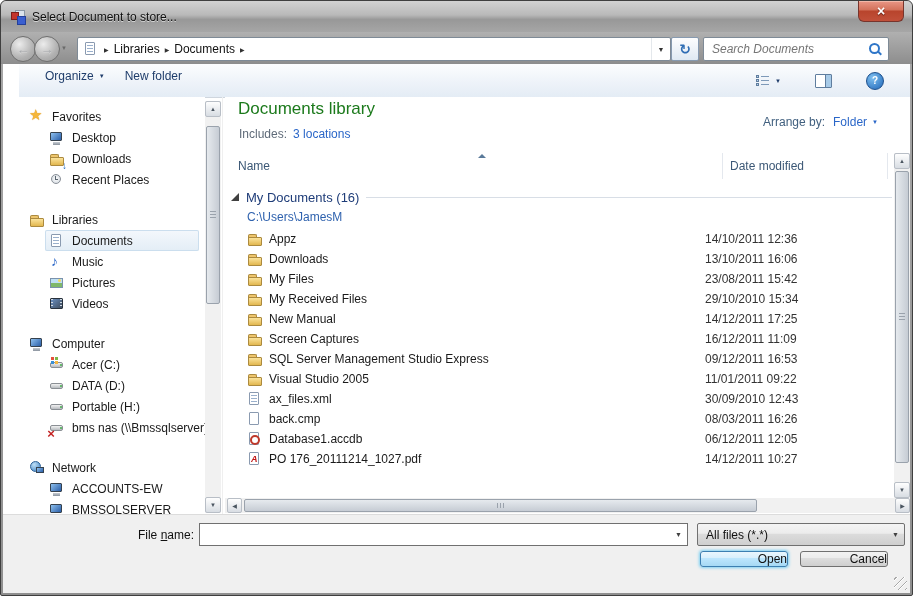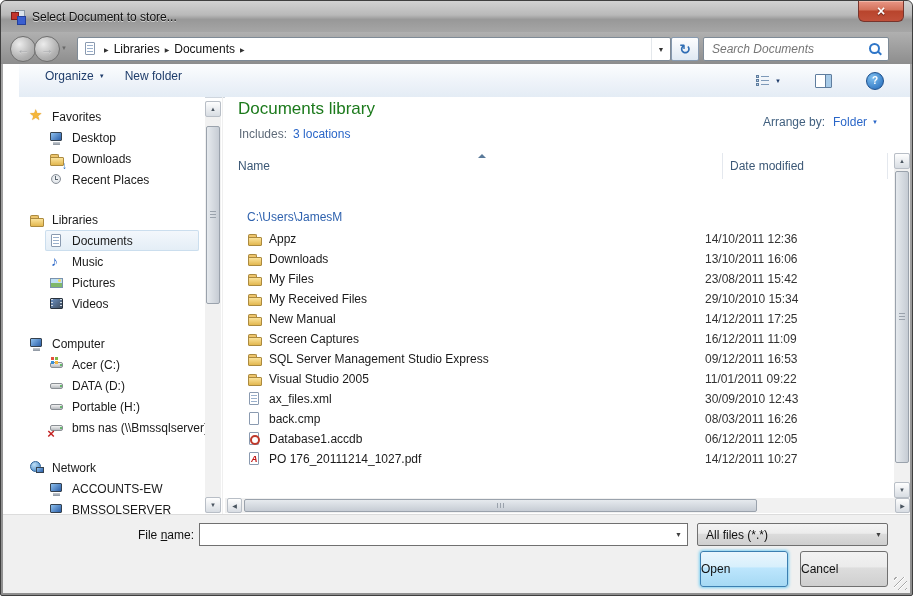--- a/index.html
+++ b/index.html
@@ -148,25 +148,25 @@
   .sb-thumb.h::after{content:"";position:absolute;top:3px;bottom:3px;left:50%;margin-left:-4px;width:7px;
     background:repeating-linear-gradient(90deg,#9aa2ac 0 1px,transparent 1px 3px);}
   
   .footer{position:absolute;left:0;right:0;bottom:0;height:78px;background:#f0f0f0;border-top:1px solid #dcdcdc;}
   .fn-label{position:absolute;left:40px;top:13px;width:151px;text-align:right;color:#111;}
   .u{text-decoration:underline;}
   .fn-combo{position:absolute;left:196px;top:8px;width:489px;height:23px;box-sizing:border-box;background:#fff;
     border:1px solid #707070;display:flex;}
   .fn-combo input{flex:1;border:none;outline:none;font:12px "Liberation Sans",sans-serif;padding:0 4px;min-width:0;background:transparent;}
   .combo-arrow{width:17px;display:flex;align-items:center;justify-content:center;font-size:7px;color:#404040;}
-  .ft-combo{position:absolute;left:694px;top:8px;width:191px;height:23px;box-sizing:border-box;border:1px solid #707070;
+  .ft-combo{position:absolute;left:694px;top:8px;width:208px;height:23px;box-sizing:border-box;border:1px solid #707070;
     border-radius:2px;background:linear-gradient(#f4f4f4,#ececec 45%,#dcdcdc 46%,#cfcfcf);display:flex;align-items:center;}
   .ft-combo .val{flex:1;padding-left:8px;color:#111;}
-  .btn{position:absolute;top:36px;width:88px;height:36px;box-sizing:border-box;border-radius:3px;
-    display:flex;align-items:center;justify-content:flex-start;color:#111;
+  .btn{position:absolute;top:36px;width:88px;height:16px;box-sizing:border-box;border-radius:3px;
+    display:flex;align-items:center;justify-content:flex-end;color:#111;
     background:linear-gradient(#f2f2f2,#ebebeb 45%,#dddddd 46%,#cfcfcf);border:1px solid #707070;}
   .btn.open{left:697px;border:1px solid #3c7fb1;
     background:linear-gradient(#eaf6fd,#d7effc 45%,#bde6fd 46%,#a6d9f4);
     box-shadow:0 0 3px 1px #7ed0f2;}
   .btn.cancel{left:797px;}
   .grip{position:absolute;right:3px;bottom:3px;width:13px;height:13px;
     background:repeating-linear-gradient(315deg,#ffffff 0 1px,#a8a8a8 1px 2px,transparent 2px 5px);}
 </style>
 </head>
 <body>
@@ -370,20 +370,25 @@
       </div>
 
       <div class="colhdr">
         <span class="sortglyph"></span>
         <span class="name">Name</span>
         <span class="colsep" style="left:497px"></span>
         <span class="date">Date modified</span>
         <span class="colsep" style="left:662px"></span>
       </div>
 
+      <div class="grouphdr">
+        <span class="expander"></span>
+        <span class="gtitle">My Documents (16)</span>
+        <span class="grule"></span>
+      </div>
       <div class="gpath">C:\Users\JamesM</div>
 
       <div class="rows" id="file-rows">
           <div class="file-row">
             <span class="ic ic-folder">
               <i></i>
             </span>
             <span class="fname">Appz</span>
             <span class="fdate">14/10/2011 12:36</span>
           </div>

